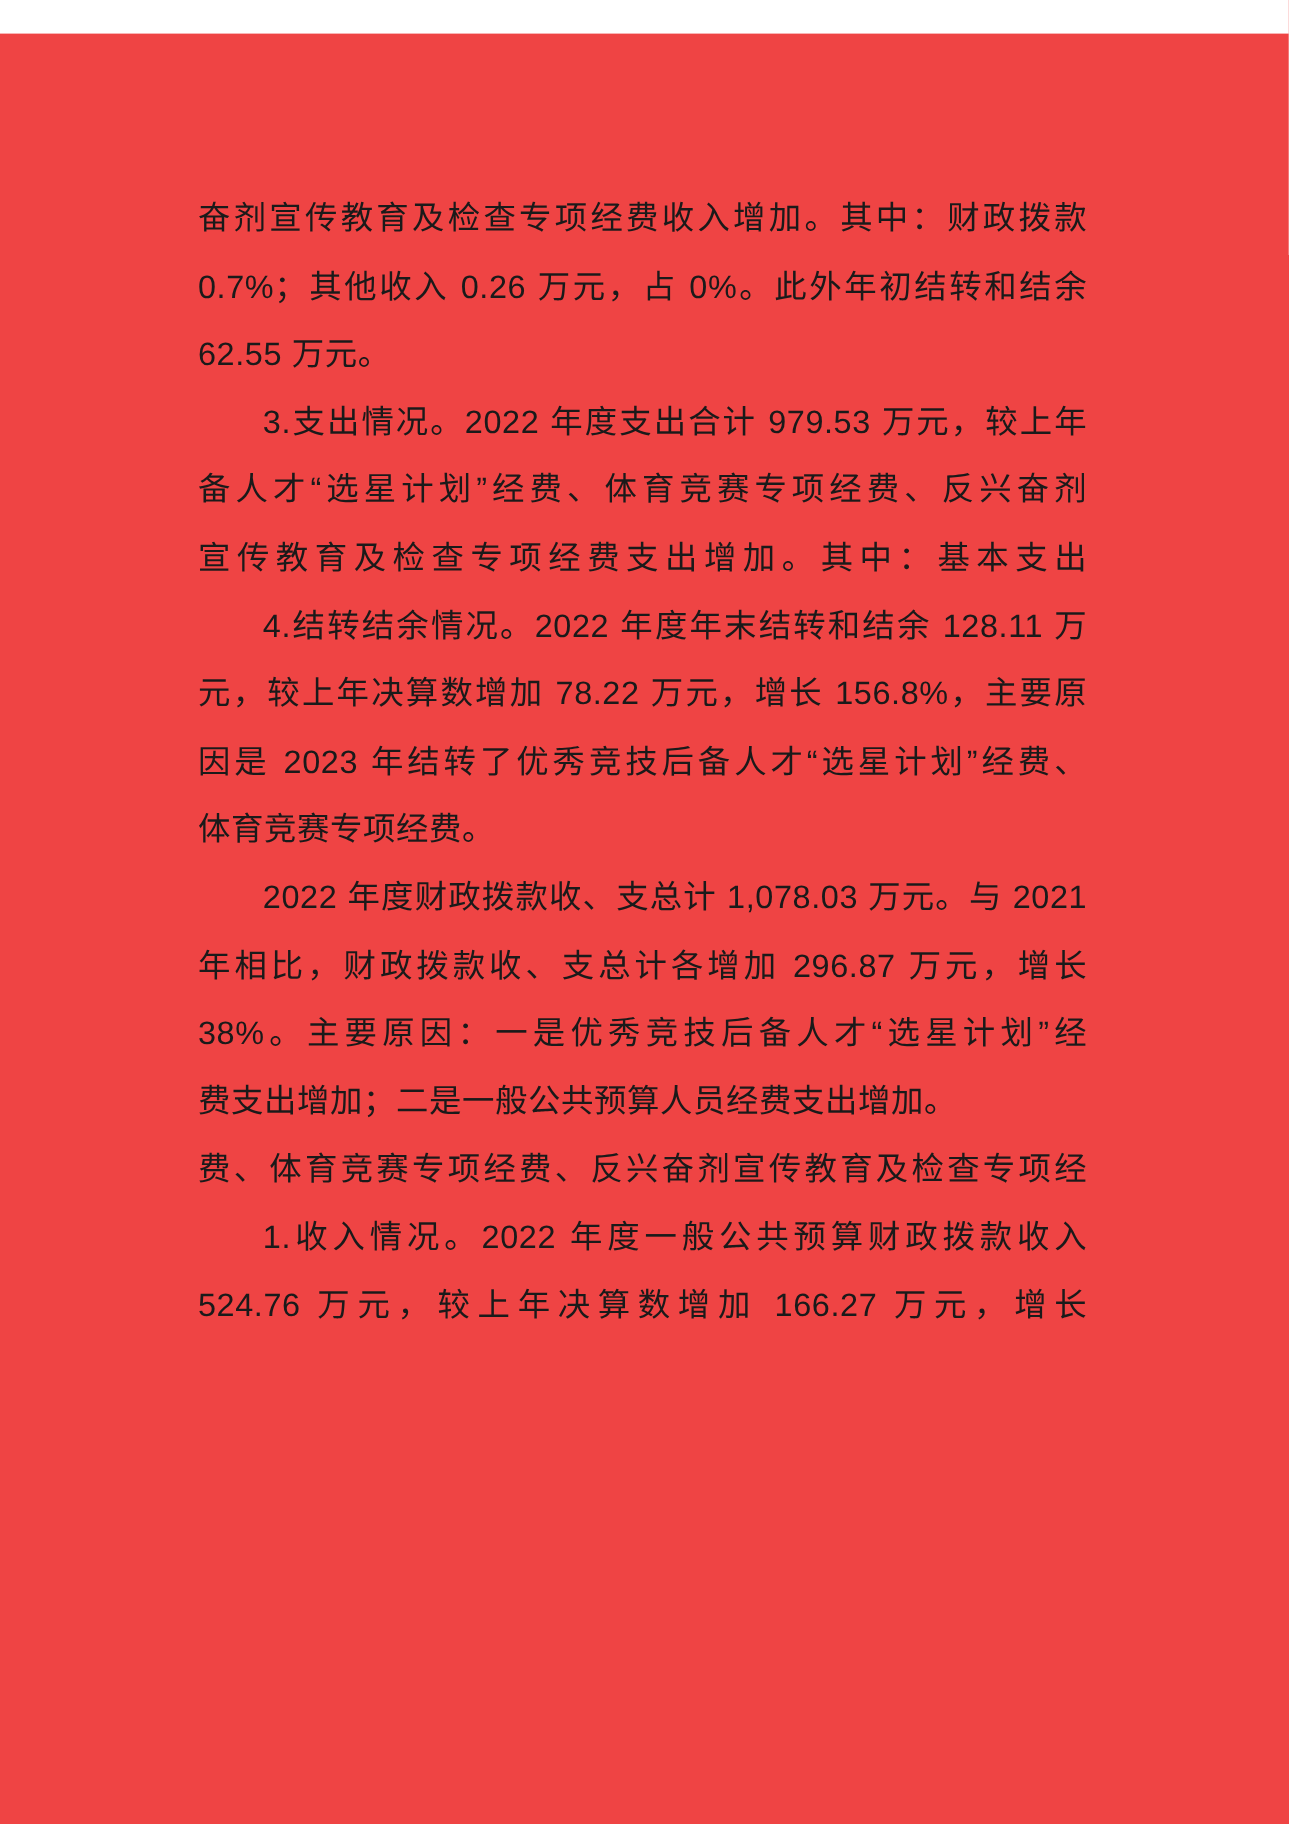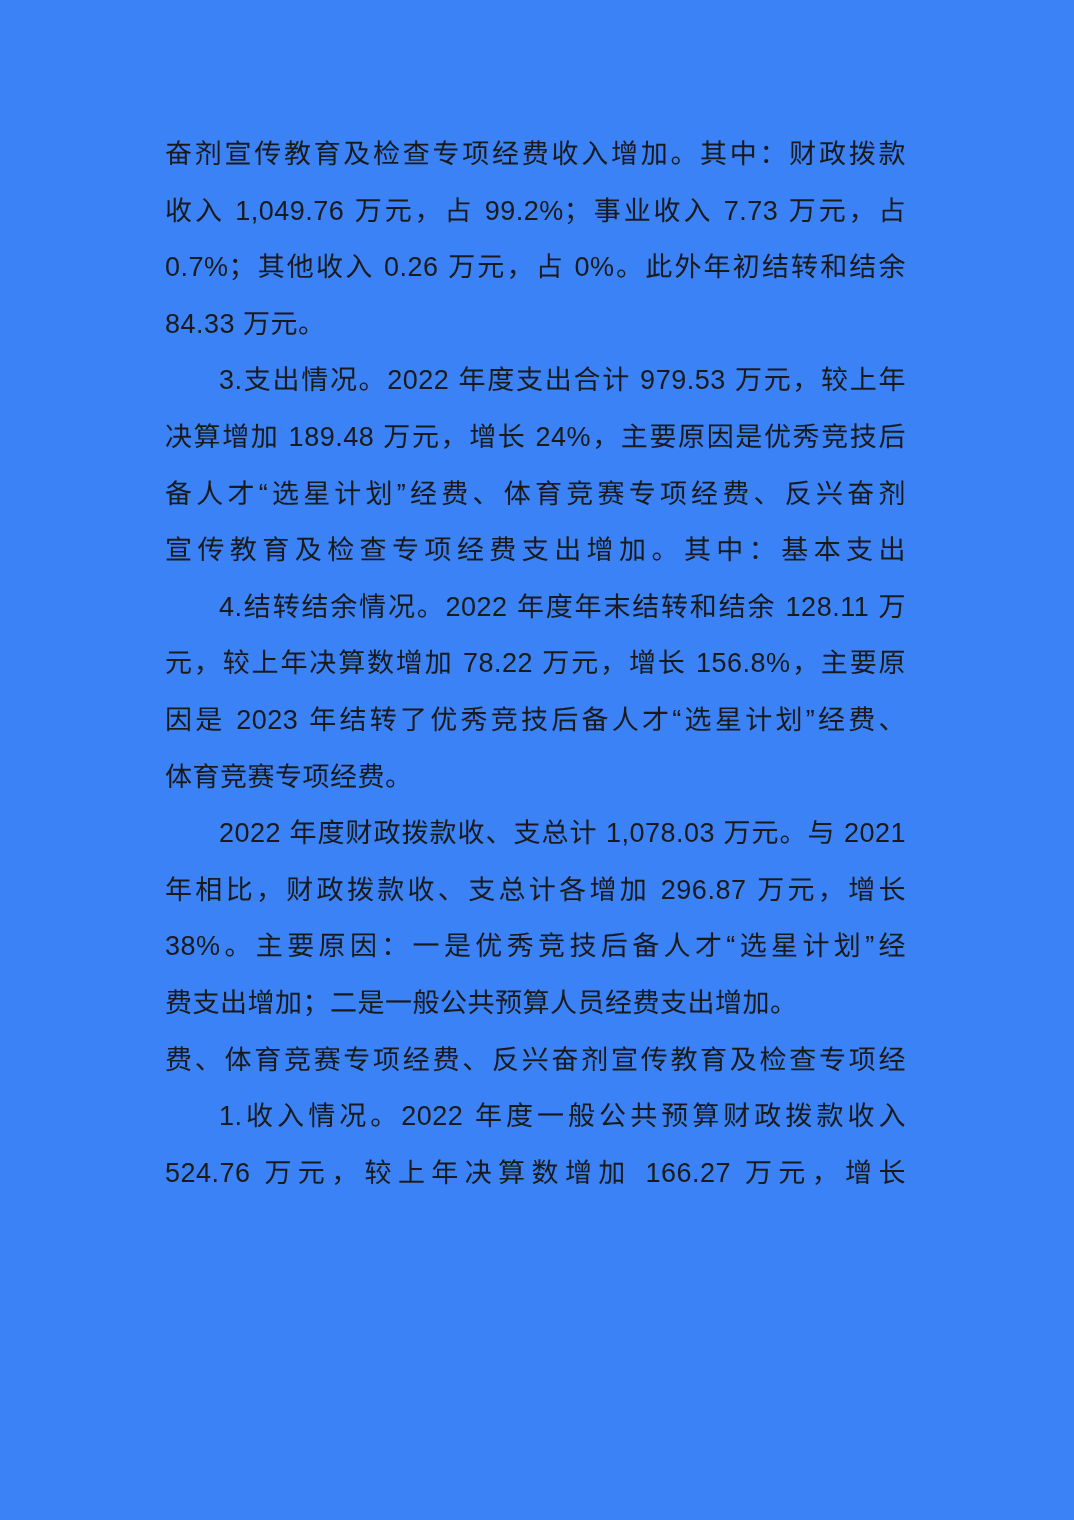--- a/index.html
+++ b/index.html
@@ -11,21 +11,22 @@
     height: 1520px;
     background: #ffffff;
     overflow: hidden;
     position: relative;
     font-family: "Liberation Sans", "DejaVu Sans", sans-serif;
     color: #1a1a1a;
   }
   .page {
     position: absolute;
     inset: 0;
-    background: #3b82f6;
+    background: #ef4444;
+    margin-top: 28px;
   }
   .doc-body {
     position: absolute;
     left: 165px;
     top: 126px;
     width: 741px;
   }
   .line {
     height: 56.6px;
     line-height: 56.6px;
@@ -51,25 +52,23 @@
     -moz-text-align-last: left;
     white-space: nowrap;
   }
 </style>
 </head>
 <body style="background: rgb(255, 255, 255); color: rgb(26, 26, 26);">
 
 <div class="page">
   <div class="doc-body">
       <div class="line">奋剂宣传教育及检查专项经费收入增加。其中：财政拨款</div>
-      <div class="line">收入 1,049.76 万元，占 99.2%；事业收入 7.73 万元，占</div>
       <div class="line">0.7%；其他收入 0.26 万元，占 0%。此外年初结转和结余</div>
-      <div class="line end">84.33 万元。</div>
+      <div class="line end">62.55 万元。</div>
       <div class="line indent">3.支出情况。2022 年度支出合计 979.53 万元，较上年</div>
-      <div class="line">决算增加 189.48 万元，增长 24%，主要原因是优秀竞技后</div>
       <div class="line">备人才“选星计划”经费、体育竞赛专项经费、反兴奋剂</div>
       <div class="line">宣传教育及检查专项经费支出增加。其中：基本支出</div>
       <div class="line indent">4.结转结余情况。2022 年度年末结转和结余 128.11 万</div>
       <div class="line">元，较上年决算数增加 78.22 万元，增长 156.8%，主要原</div>
       <div class="line">因是 2023 年结转了优秀竞技后备人才“选星计划”经费、</div>
       <div class="line end">体育竞赛专项经费。</div>
       <div class="line indent">2022 年度财政拨款收、支总计 1,078.03 万元。与 2021</div>
       <div class="line">年相比，财政拨款收、支总计各增加 296.87 万元，增长</div>
       <div class="line">38%。主要原因：一是优秀竞技后备人才“选星计划”经</div>
       <div class="line end">费支出增加；二是一般公共预算人员经费支出增加。</div>

